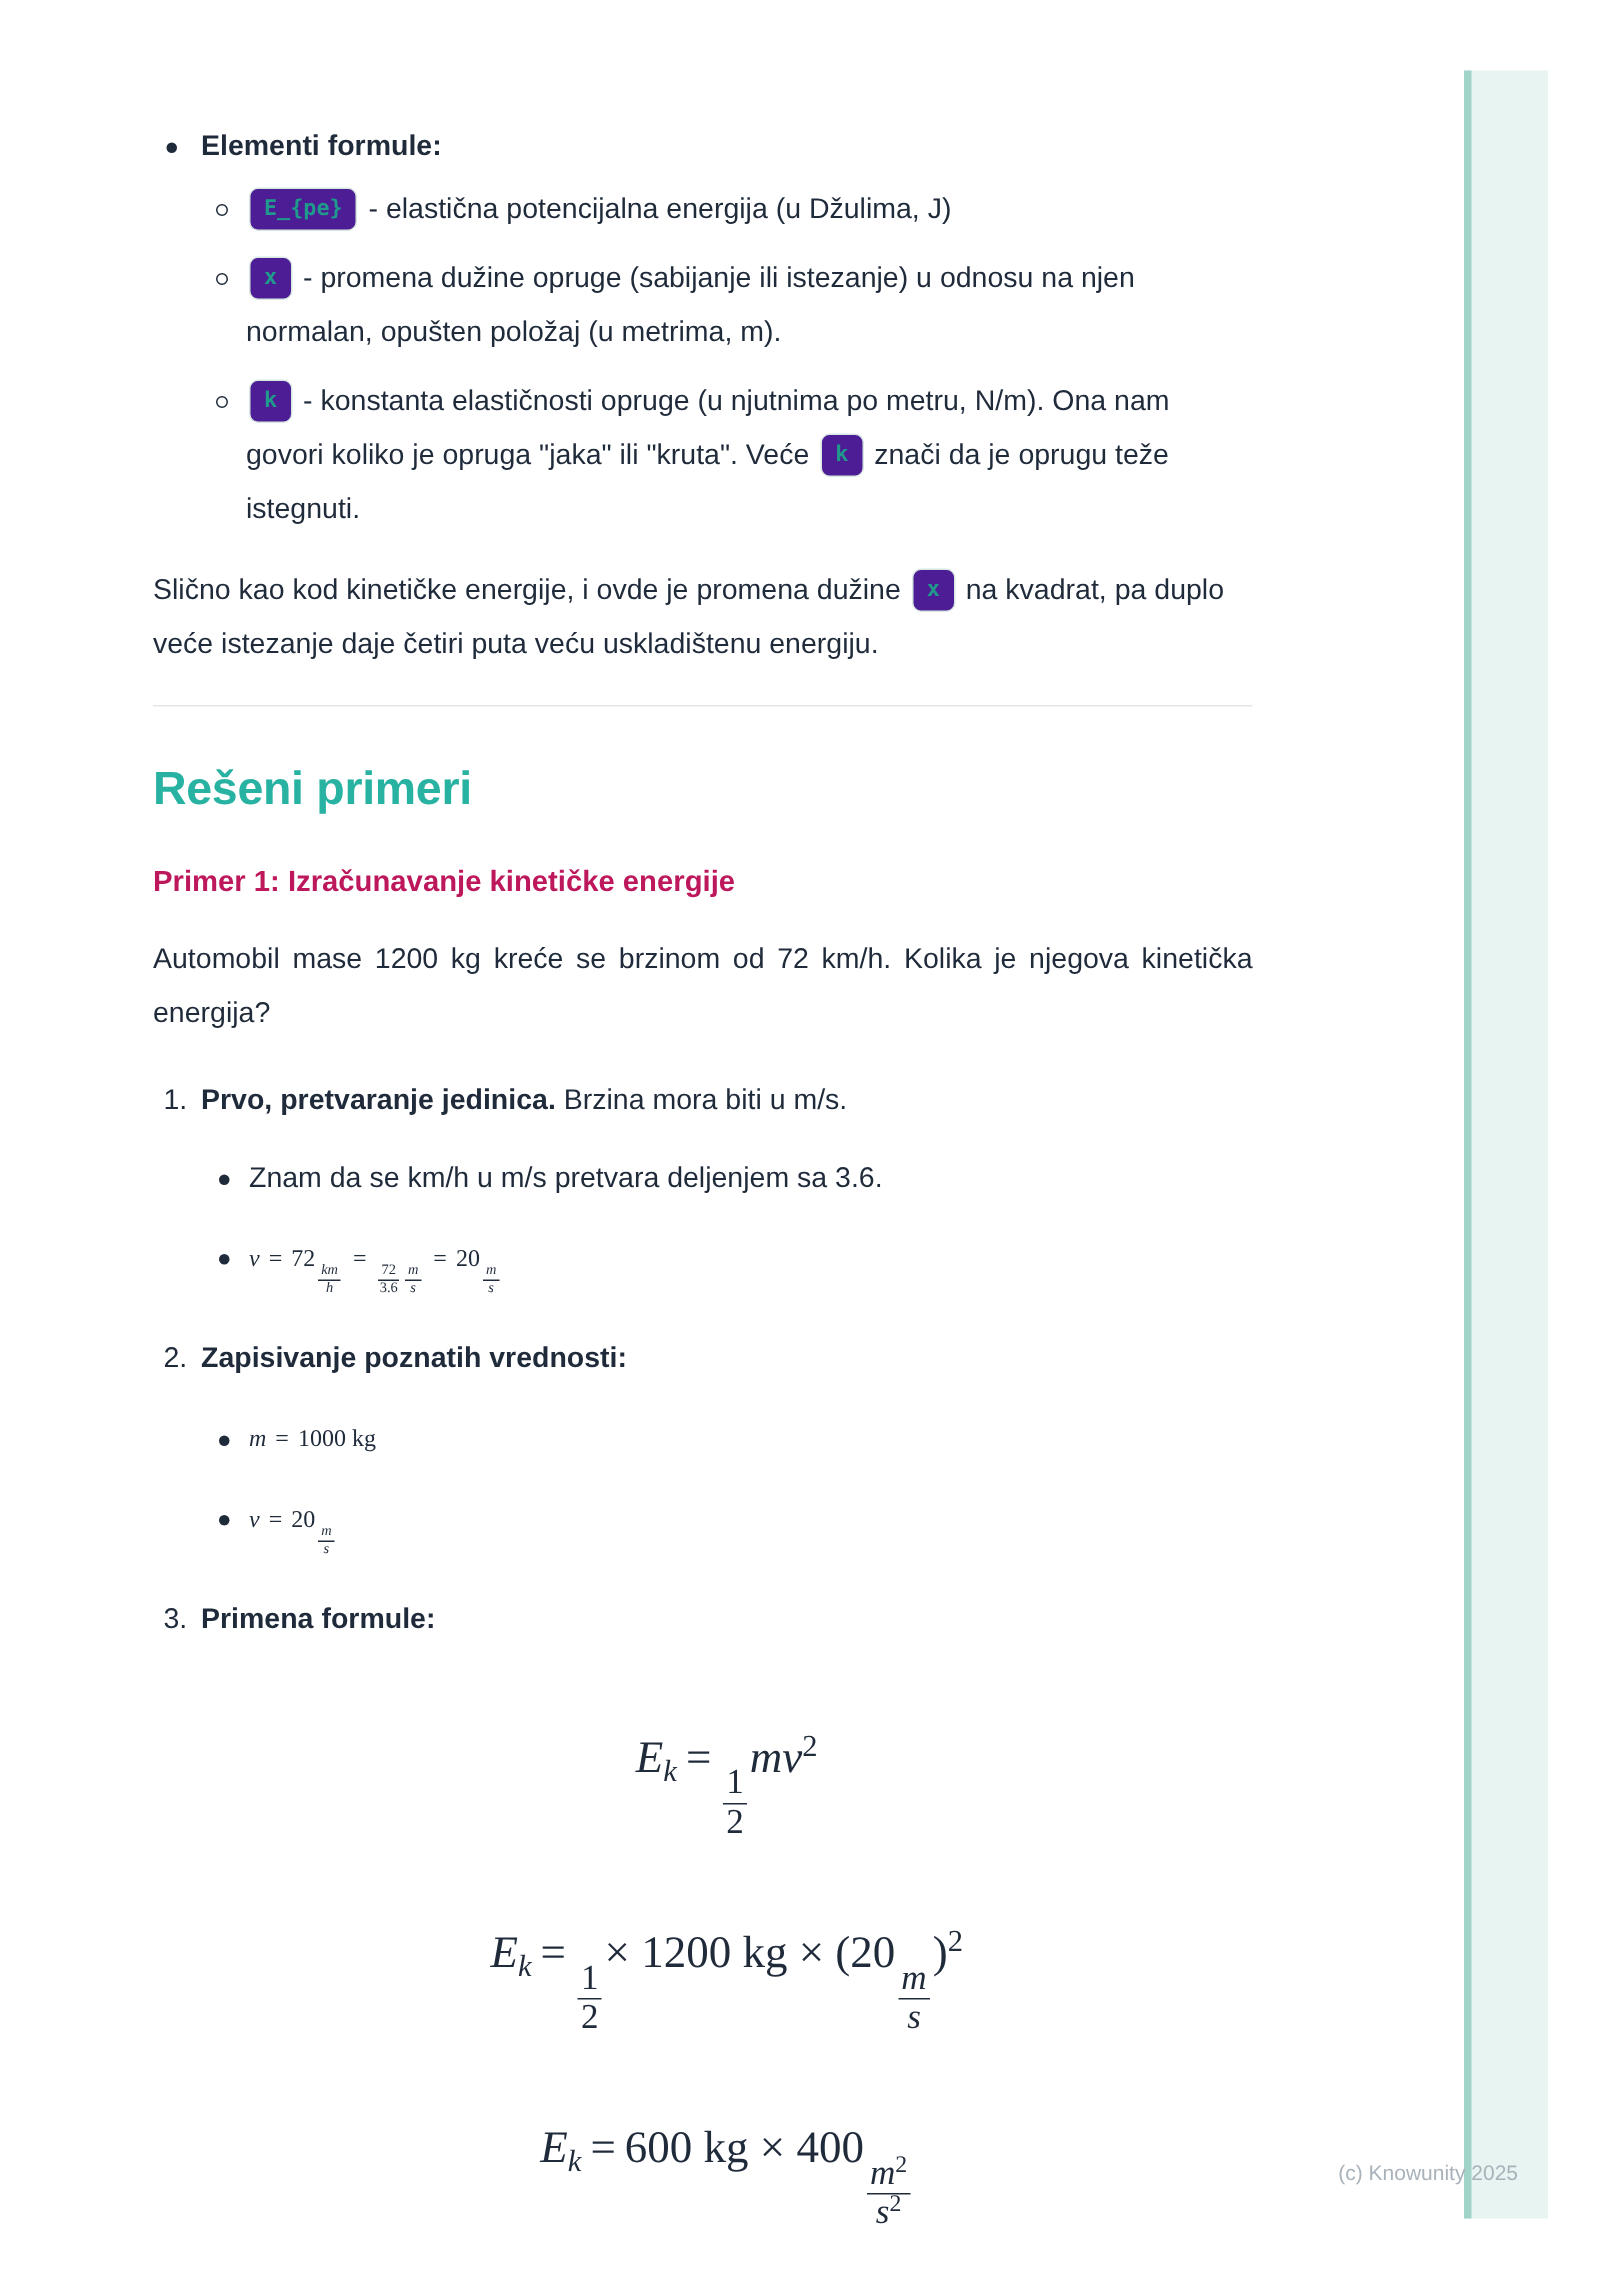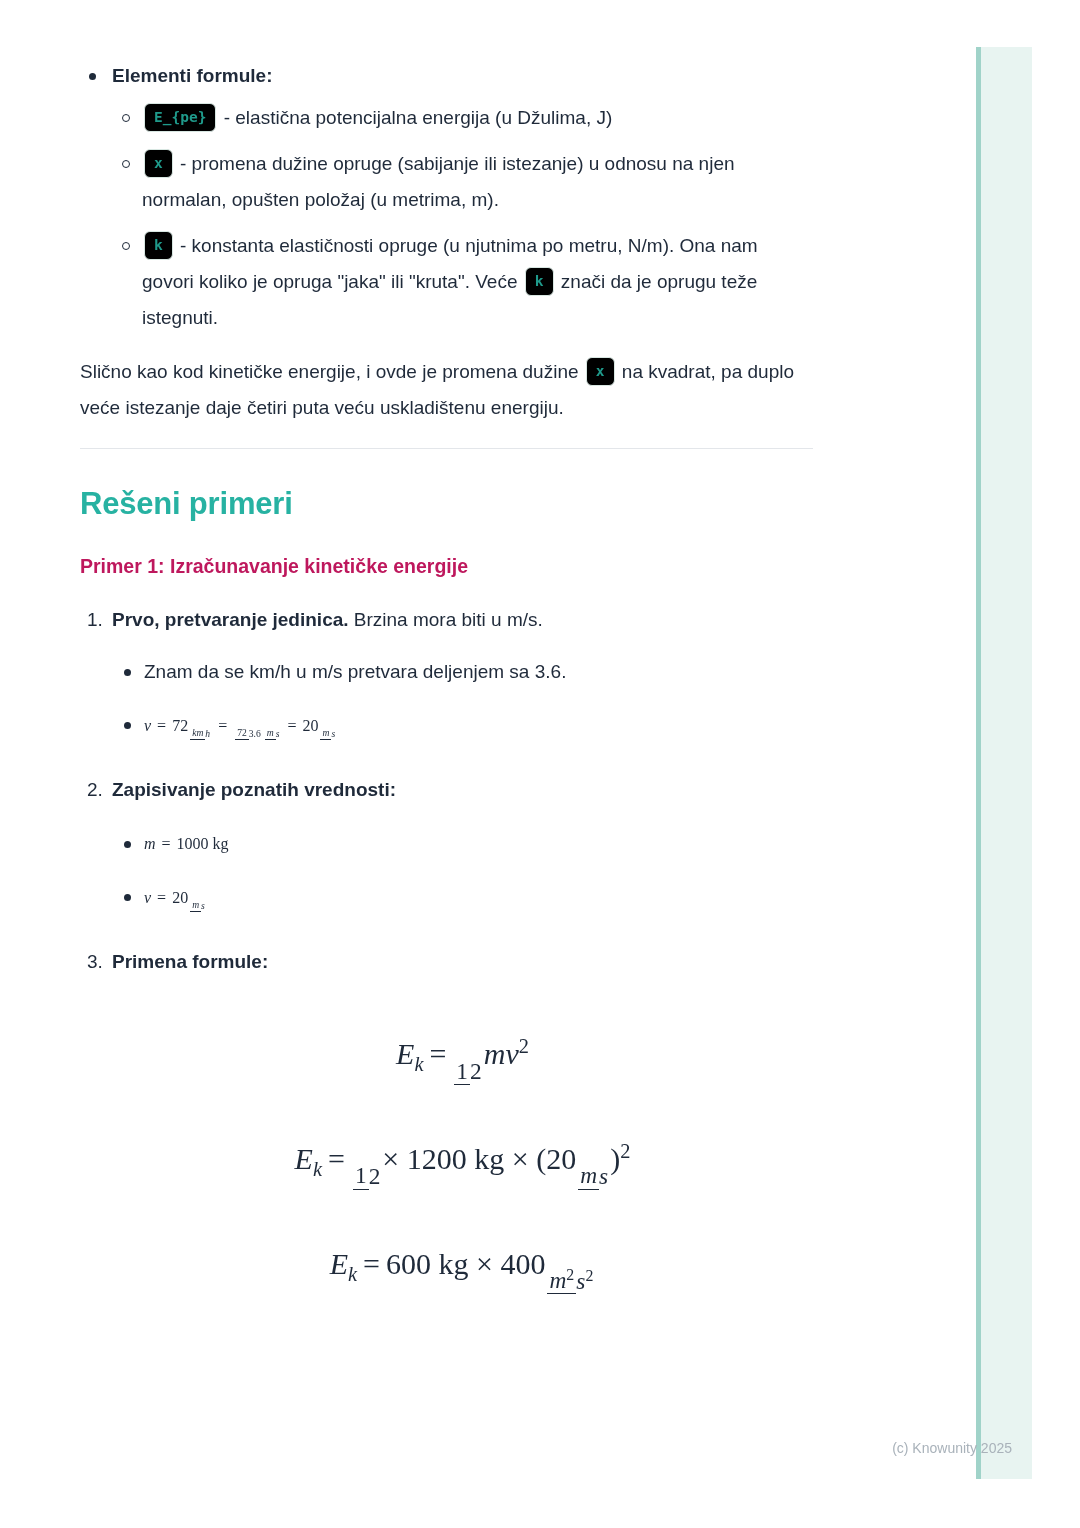--- a/index.html
+++ b/index.html
@@ -7,40 +7,40 @@
     width:1080px;height:1528px;position:relative;overflow:hidden;
     background:#ffffff;color:#1f2a3a;
     font-family:"Liberation Sans", sans-serif;
     font-size:19px;line-height:36px;
     -webkit-font-smoothing:antialiased;
   }
   .edge-strip{
     position:absolute;top:47px;right:48px;width:56px;height:1432px;
     background:#e8f4f1;border-left:5px solid #a0d3c9;box-sizing:border-box;
   }
-  .content{position:absolute;left:80px;top:0;width:733px;padding-top:58px;}
+  .content{position:absolute;left:102px;top:0;width:733px;padding-top:80px;}
 
   
   .li{position:relative;}
   .li .t{display:block;}
   .mk{position:absolute;}
   .disc{width:7px;height:7px;border-radius:50%;background:#1f2a3a;top:15px;}
   .circ{width:8px;height:8px;border:1.6px solid #1f2a3a;border-radius:50%;box-sizing:border-box;top:14px;}
   .l1{padding-left:32px;}
   .l1 .disc{left:9px;}
   .l2{padding-left:62px;margin-top:6px;margin-bottom:10px;}
   .l2 .circ{left:42px;}
   .l2b{padding-left:64px;margin-top:16px;}
   .l2b .disc{left:44px;}
   .numrow{padding-left:32px;margin-top:24px;}
   .numrow .mk{left:7px;top:0;position:absolute;}
   b{font-weight:700;}
 
   .badge{
-    display:inline-block;background:#000000;border:1px solid #d8e7e2;border-radius:6px;
+    display:inline-block;background:#4c1d95;border:1px solid #d8e7e2;border-radius:6px;
     padding:0 9px 1px;margin:0 2px;
     font-family:"DejaVu Sans Mono", monospace;font-size:14.5px;font-weight:700;
     color:#1f9a8b;line-height:26px;vertical-align:2px;
   }
 
   .para{margin:18px 0 0;}
   .justify{text-align:justify;}
 
   .divider{border:none;border-top:1px solid #e3e6ea;margin:22px 0 0;}
 
@@ -48,21 +48,21 @@
     margin:36px 0 0;font-size:31px;line-height:38px;font-weight:700;color:#27b2a2;
     letter-spacing:-0.2px;
   }
   .subheading{margin:30px 0 0;font-size:19.5px;line-height:27px;font-weight:700;color:#be185d;}
 
   
   .math{font-family:"Liberation Serif", serif;font-size:16px;}
   .mi{font-style:italic;}
   .op{padding:0 6px;}
   .frac{
-    display:inline-flex;flex-direction:row;align-items:center;
+    display:inline-flex;flex-direction:column;align-items:center;
     vertical-align:-0.55em;line-height:1.08;font-size:0.6em;text-align:center;margin:0 2px;
   }
   .frac .fn{border-bottom:1.3px solid currentColor;padding:0 2px;display:block;}
   .frac .fd{display:block;}
   sub.msub{font-size:0.68em;font-style:italic;vertical-align:-0.32em;line-height:0;}
   sup.msup{font-size:0.68em;vertical-align:0.52em;line-height:0;}
   .mathrow{margin-top:14px;line-height:44px;}
   .eq-block{
     text-align:center;margin:56px 0 0 32px;font-size:30px;line-height:1.2;
   }
@@ -120,20 +120,21 @@
       <code class="badge">x</code>
       <span>na kvadrat, pa duplo veće istezanje daje četiri puta veću uskladištenu energiju.</span>
     </p>
 
     <hr class="divider">
 
     <h2 class="heading">Rešeni primeri</h2>
 
     <h3 class="subheading">Primer 1: Izračunavanje kinetičke energije</h3>
 
+    <p class="para justify" style="margin-top:20px;">Automobil mase 1200 kg kreće se brzinom od 72 km/h. Kolika je njegova kinetička energija?</p>
 
     <div class="li numrow" style="margin-top:22px;">
       <span class="mk">1.</span>
       <span class="t">
         <b>Prvo, pretvaranje jedinica.</b>
         <span>Brzina mora biti u m/s.</span>
       </span>
     </div>
 
     <div class="li l2b">

